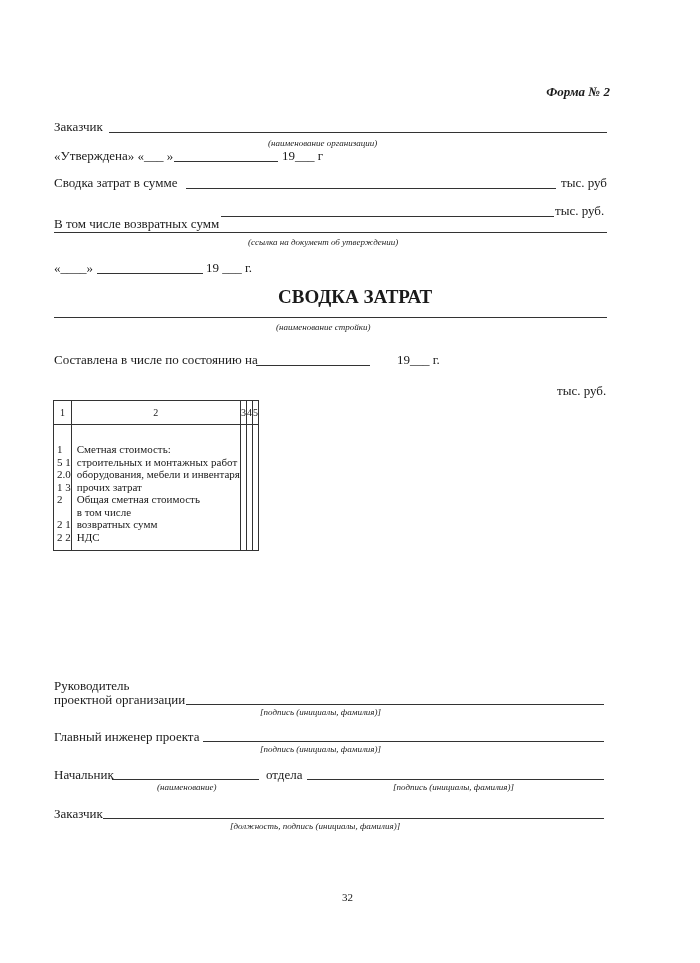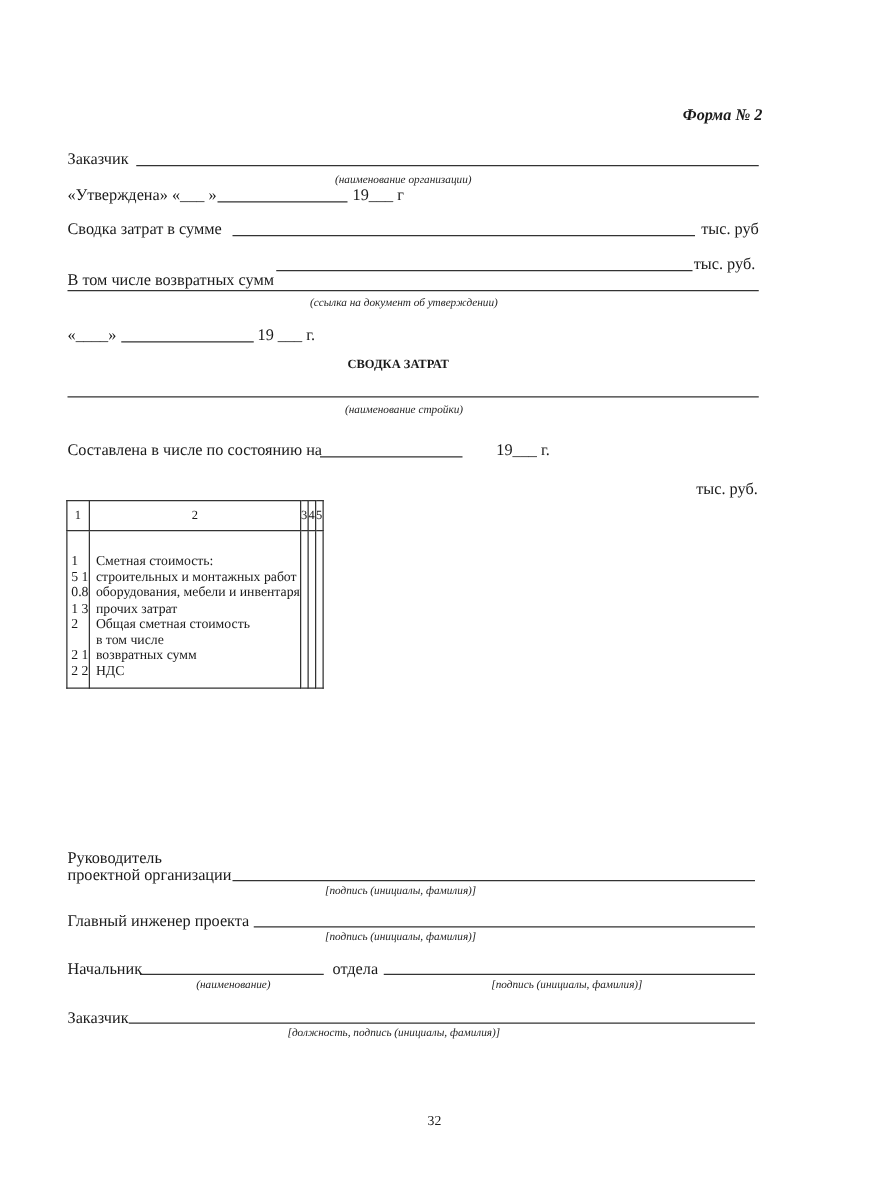--- a/index.html
+++ b/index.html
@@ -3,21 +3,21 @@
 <meta charset="utf-8">
 <style>
   html, body { margin:0; padding:0; background:#ffffff; }
   body { width:700px; height:963px; position:relative; overflow:hidden;
          font-family:"Liberation Serif", "DejaVu Serif", serif; color:#1a1a1a; }
   .abs { position:absolute; }
   .t { font-size:13px; white-space:nowrap; }
   .line { position:absolute; border-bottom:1px solid #333; height:0; }
   .cap { position:absolute; font-size:9px; font-style:italic; white-space:nowrap; color:#222; }
   .form-no { font-size:13px; font-style:italic; font-weight:bold; }
-  .title { font-size:10px; font-weight:bold; }
+  .title { font-size:19px; font-weight:bold; }
   table.grid { position:absolute; left:53px; top:400px; border-collapse:collapse; }
   table.grid td { border:1px solid #333; font-size:10px; text-align:center; vertical-align:middle; padding:0; line-height:12px; }
   .body-cell { vertical-align:top !important; text-align:left !important; }
   .body-list { padding-top:18px; font-size:11px; line-height:12.5px; }
   .page-num { font-size:11px;margin-left:24px; }
 </style>
 </head>
 <body>
 
 <div class="abs form-no" style="right:90px; top:84px;">Форма № 2</div>
@@ -63,21 +63,21 @@
     <td>2</td>
     <td>3</td>
     <td>4</td>
     <td>5</td>
   </tr>
   <tr style="height:126px;">
     <td class="body-cell">
       <div class="body-list" style="padding-left:3px;">
         <div>1</div>
         <div>5 1</div>
-        <div>0.8</div>
+        <div>2.0</div>
         <div>1 3</div>
         <div>2</div>
         <div style="height:12.5px;"></div>
         <div>2 1</div>
         <div>2 2</div>
       </div>
     </td>
     <td class="body-cell">
       <div class="body-list" style="padding-left:5px;">
         <div>Сметная стоимость:</div>

